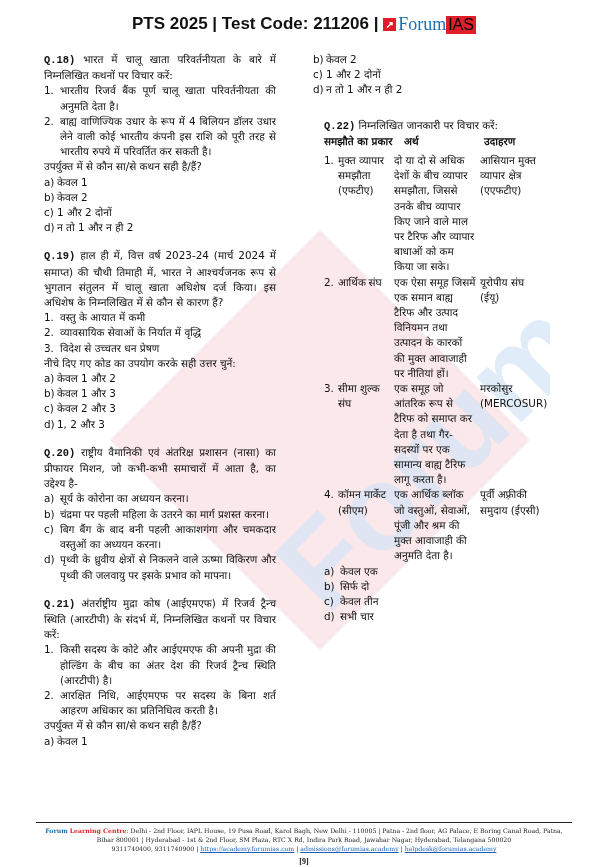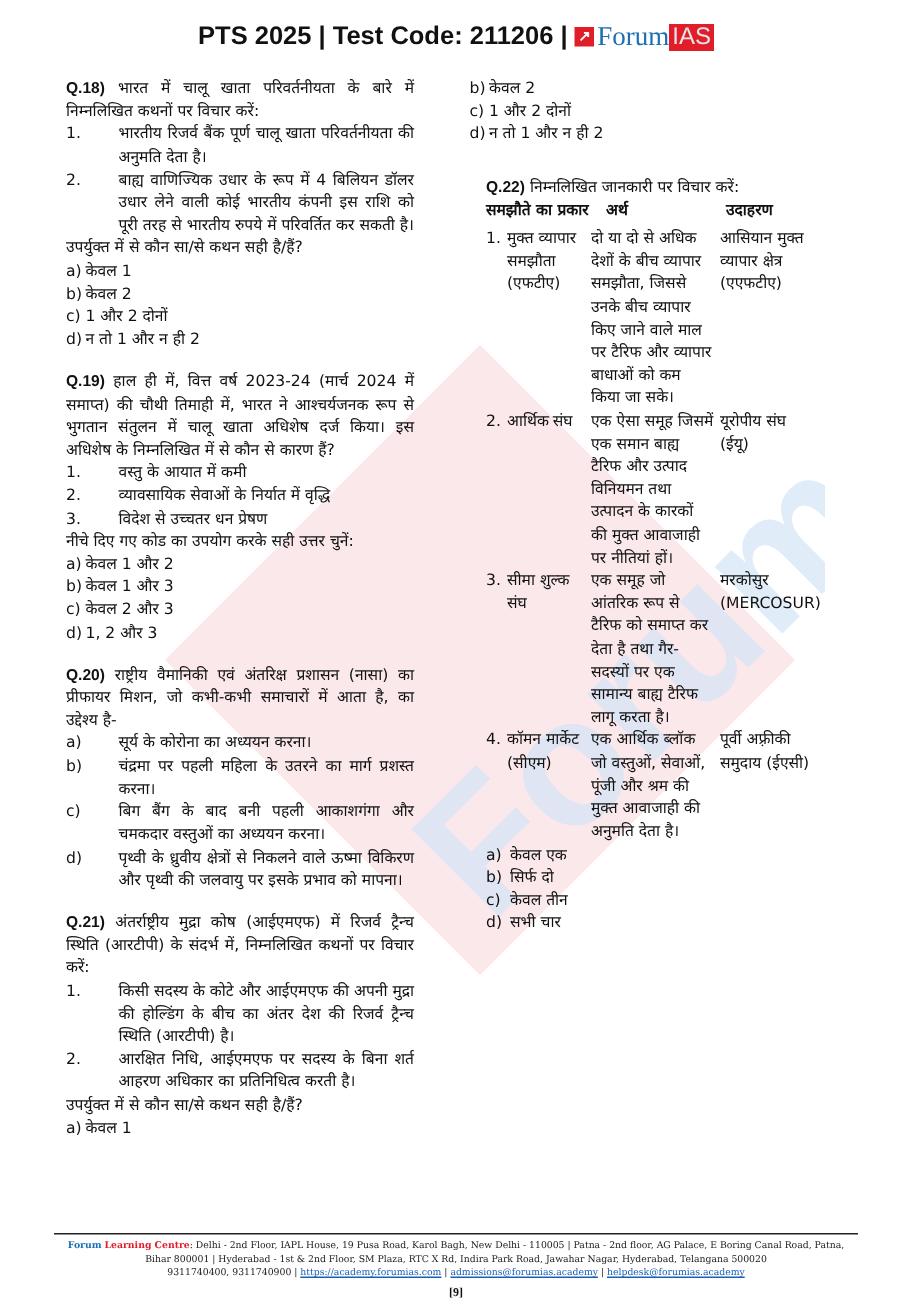--- a/index.html
+++ b/index.html
@@ -4,30 +4,30 @@
 <style>
   html, body { margin:0; padding:0; background:#ffffff; }
   body { width:608px; height:867px; position:relative; overflow:hidden;
          font-family:"DejaVu Sans", "Liberation Sans", sans-serif; color:#111; }
   .watermark { position:absolute; left:90px; top:210px; width:460px; height:460px; pointer-events:none; z-index:0; }
   .header { position:absolute; top:14px; left:0; width:608px; text-align:center; font-family:"Liberation Sans", sans-serif;
             font-weight:bold; font-size:17px; z-index:2; }
   .header .logo { display:inline-flex; align-items:center; vertical-align:middle; }
   .logo-arrow { display:inline-block; width:13px; height:13px; background:#e11d2a; color:#fff; font-size:10px; line-height:13px; text-align:center; margin-right:2px; }
   .logo-forum { color:#1a6fb5; font-family:"Liberation Serif", serif; font-weight:normal; font-size:18px; }
-  .logo-ias { background:#e11d2a; color:#e5e5e5; font-family:"Liberation Sans", sans-serif; font-weight:normal; font-size:16px; padding:0 2px; }
+  .logo-ias { background:#e11d2a; color:#000000; font-family:"Liberation Sans", sans-serif; font-weight:normal; font-size:16px; padding:0 2px; }
   .col { position:absolute; top:52px; font-size:10.4px; line-height:15.2px; z-index:2; }
   .col.left { left:44px; width:232px; }
   .col.right { left:313px; width:232px; }
   .q { margin-bottom:13px; }
   .qhead { text-align:justify; }
-  .qnum { font-weight:bold; font-family:Liberation Sans, sans-serif; }
+  .qnum { font-weight:bold; font-family:Liberation Mono, monospace; }
   .item { display:flex; }
   .item .mk { width:16px; flex:none; }
-  .item .tx { flex:1; text-align:justify;margin-left:19px; }
+  .item .tx { flex:1; text-align:justify; }
   .opt { display:flex; }
   .opt .mk { width:13px; flex:none; }
   .opt.w .mk { width:16px; }
   .thead { display:flex; font-weight:bold;justify-content:flex-end; }
   .trow { display:flex; }
   .c1 { width:70px; flex:none; }
   .c1w { display:flex; width:70px; flex:none; }
   .c1w .num { width:14px; flex:none; }
   .c2 { width:82px; flex:none; padding-right:4px; }
   .c3 { flex:1; }

